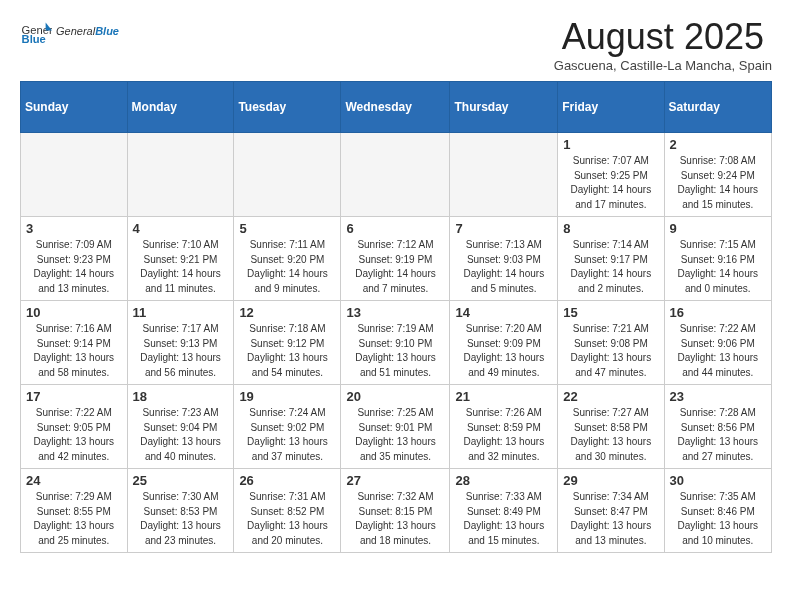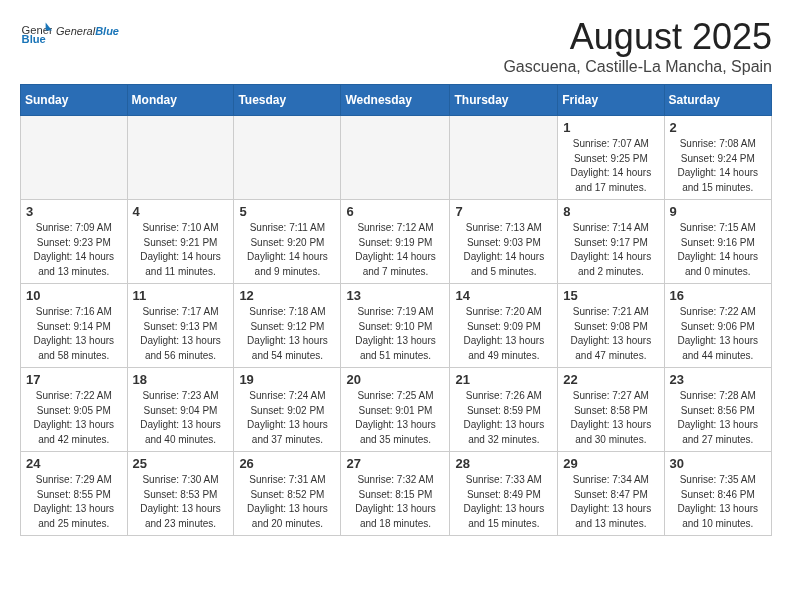--- a/index.html
+++ b/index.html
@@ -19,43 +19,43 @@
     .logo {
       display: flex;
       align-items: center;
       gap: 4px;
     }
     .logo-icon {
       width: 32px;
       height: 32px;
     }
     .title-block {
-      text-align: right;
+      text-align: center;
       margin-left: 28px;
     }
     .month-title {
       font-size: 36px;
       font-weight: normal;
       color: #222;
     }
     .location-title {
-      font-size: 16px;
+      font-size: 13px;
       color: #444;
     }
     .calendar-table {
       width: 100%;
       border-collapse: collapse;
       border: 1px solid #ccc;
     }
     .calendar-table th {
       background: #2a6db5;
       color: #fff;
       font-size: 12px;
       font-weight: bold;
-      padding: 8px 4px;
+      padding: 18px 4px;
       text-align: left;
       border: 1px solid #2260a0;
     }
     .calendar-table td {
       vertical-align: top;
       border: 1px solid #ccc;
       padding: 4px 5px;
       font-size: 10px;
       color: #333;
       width: 113px;

